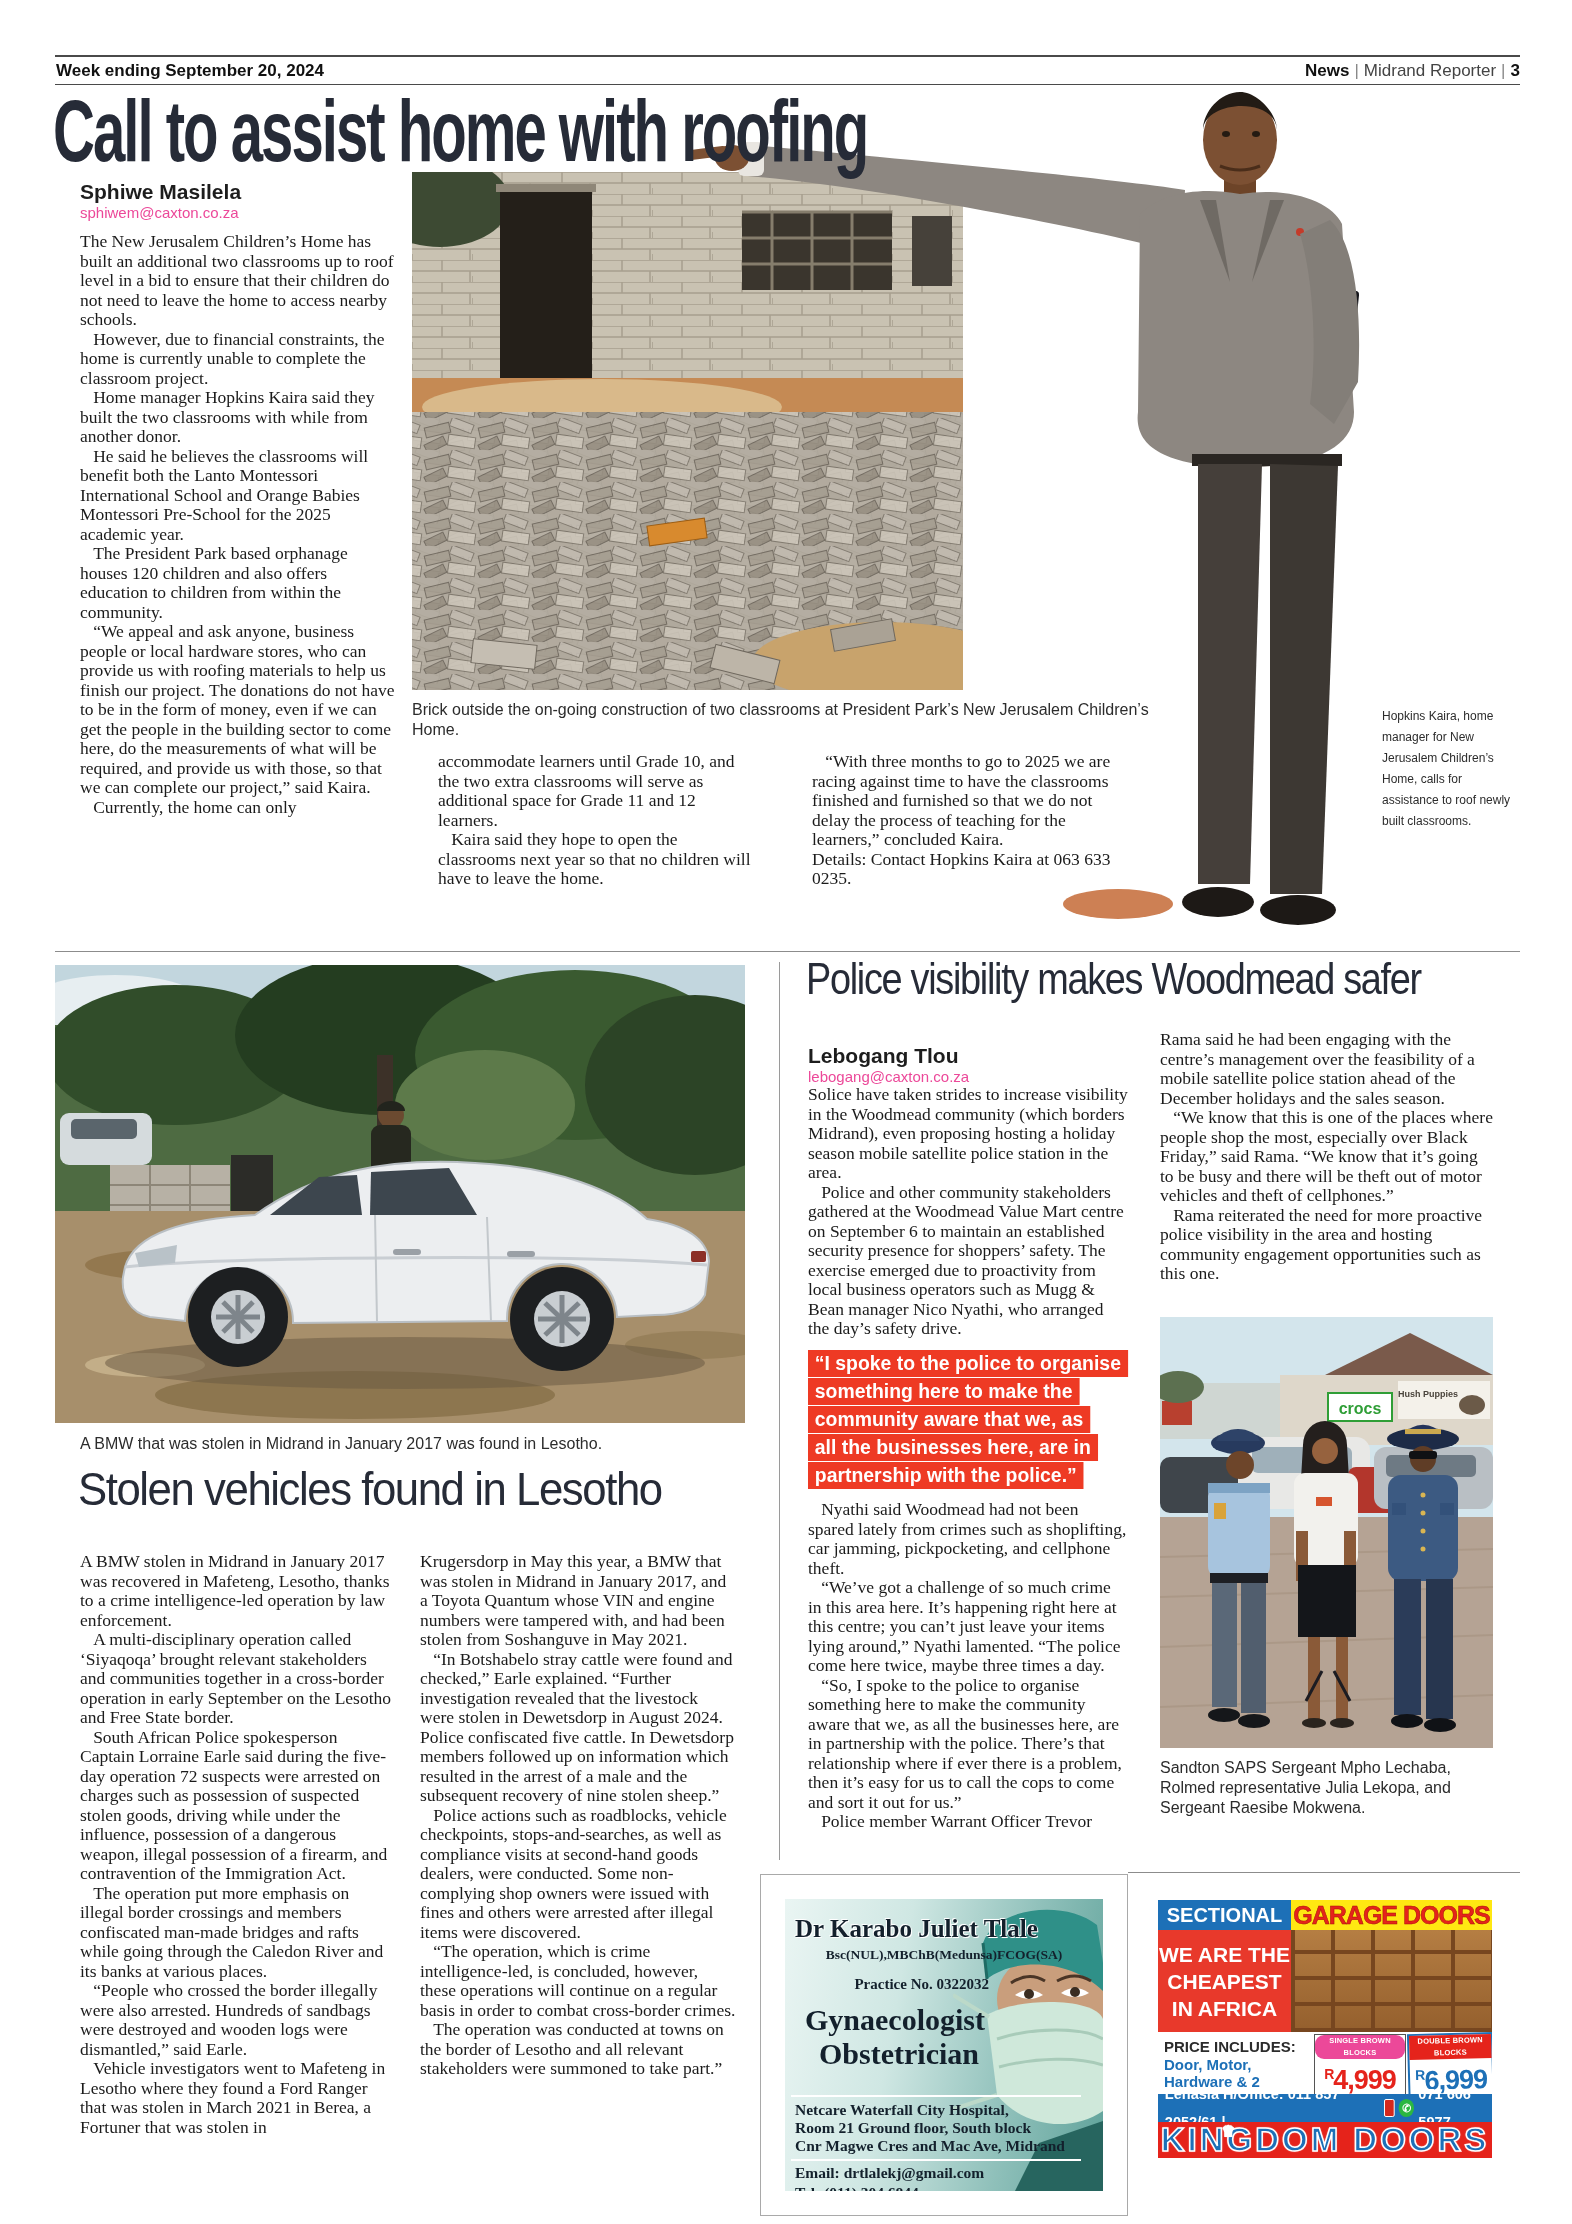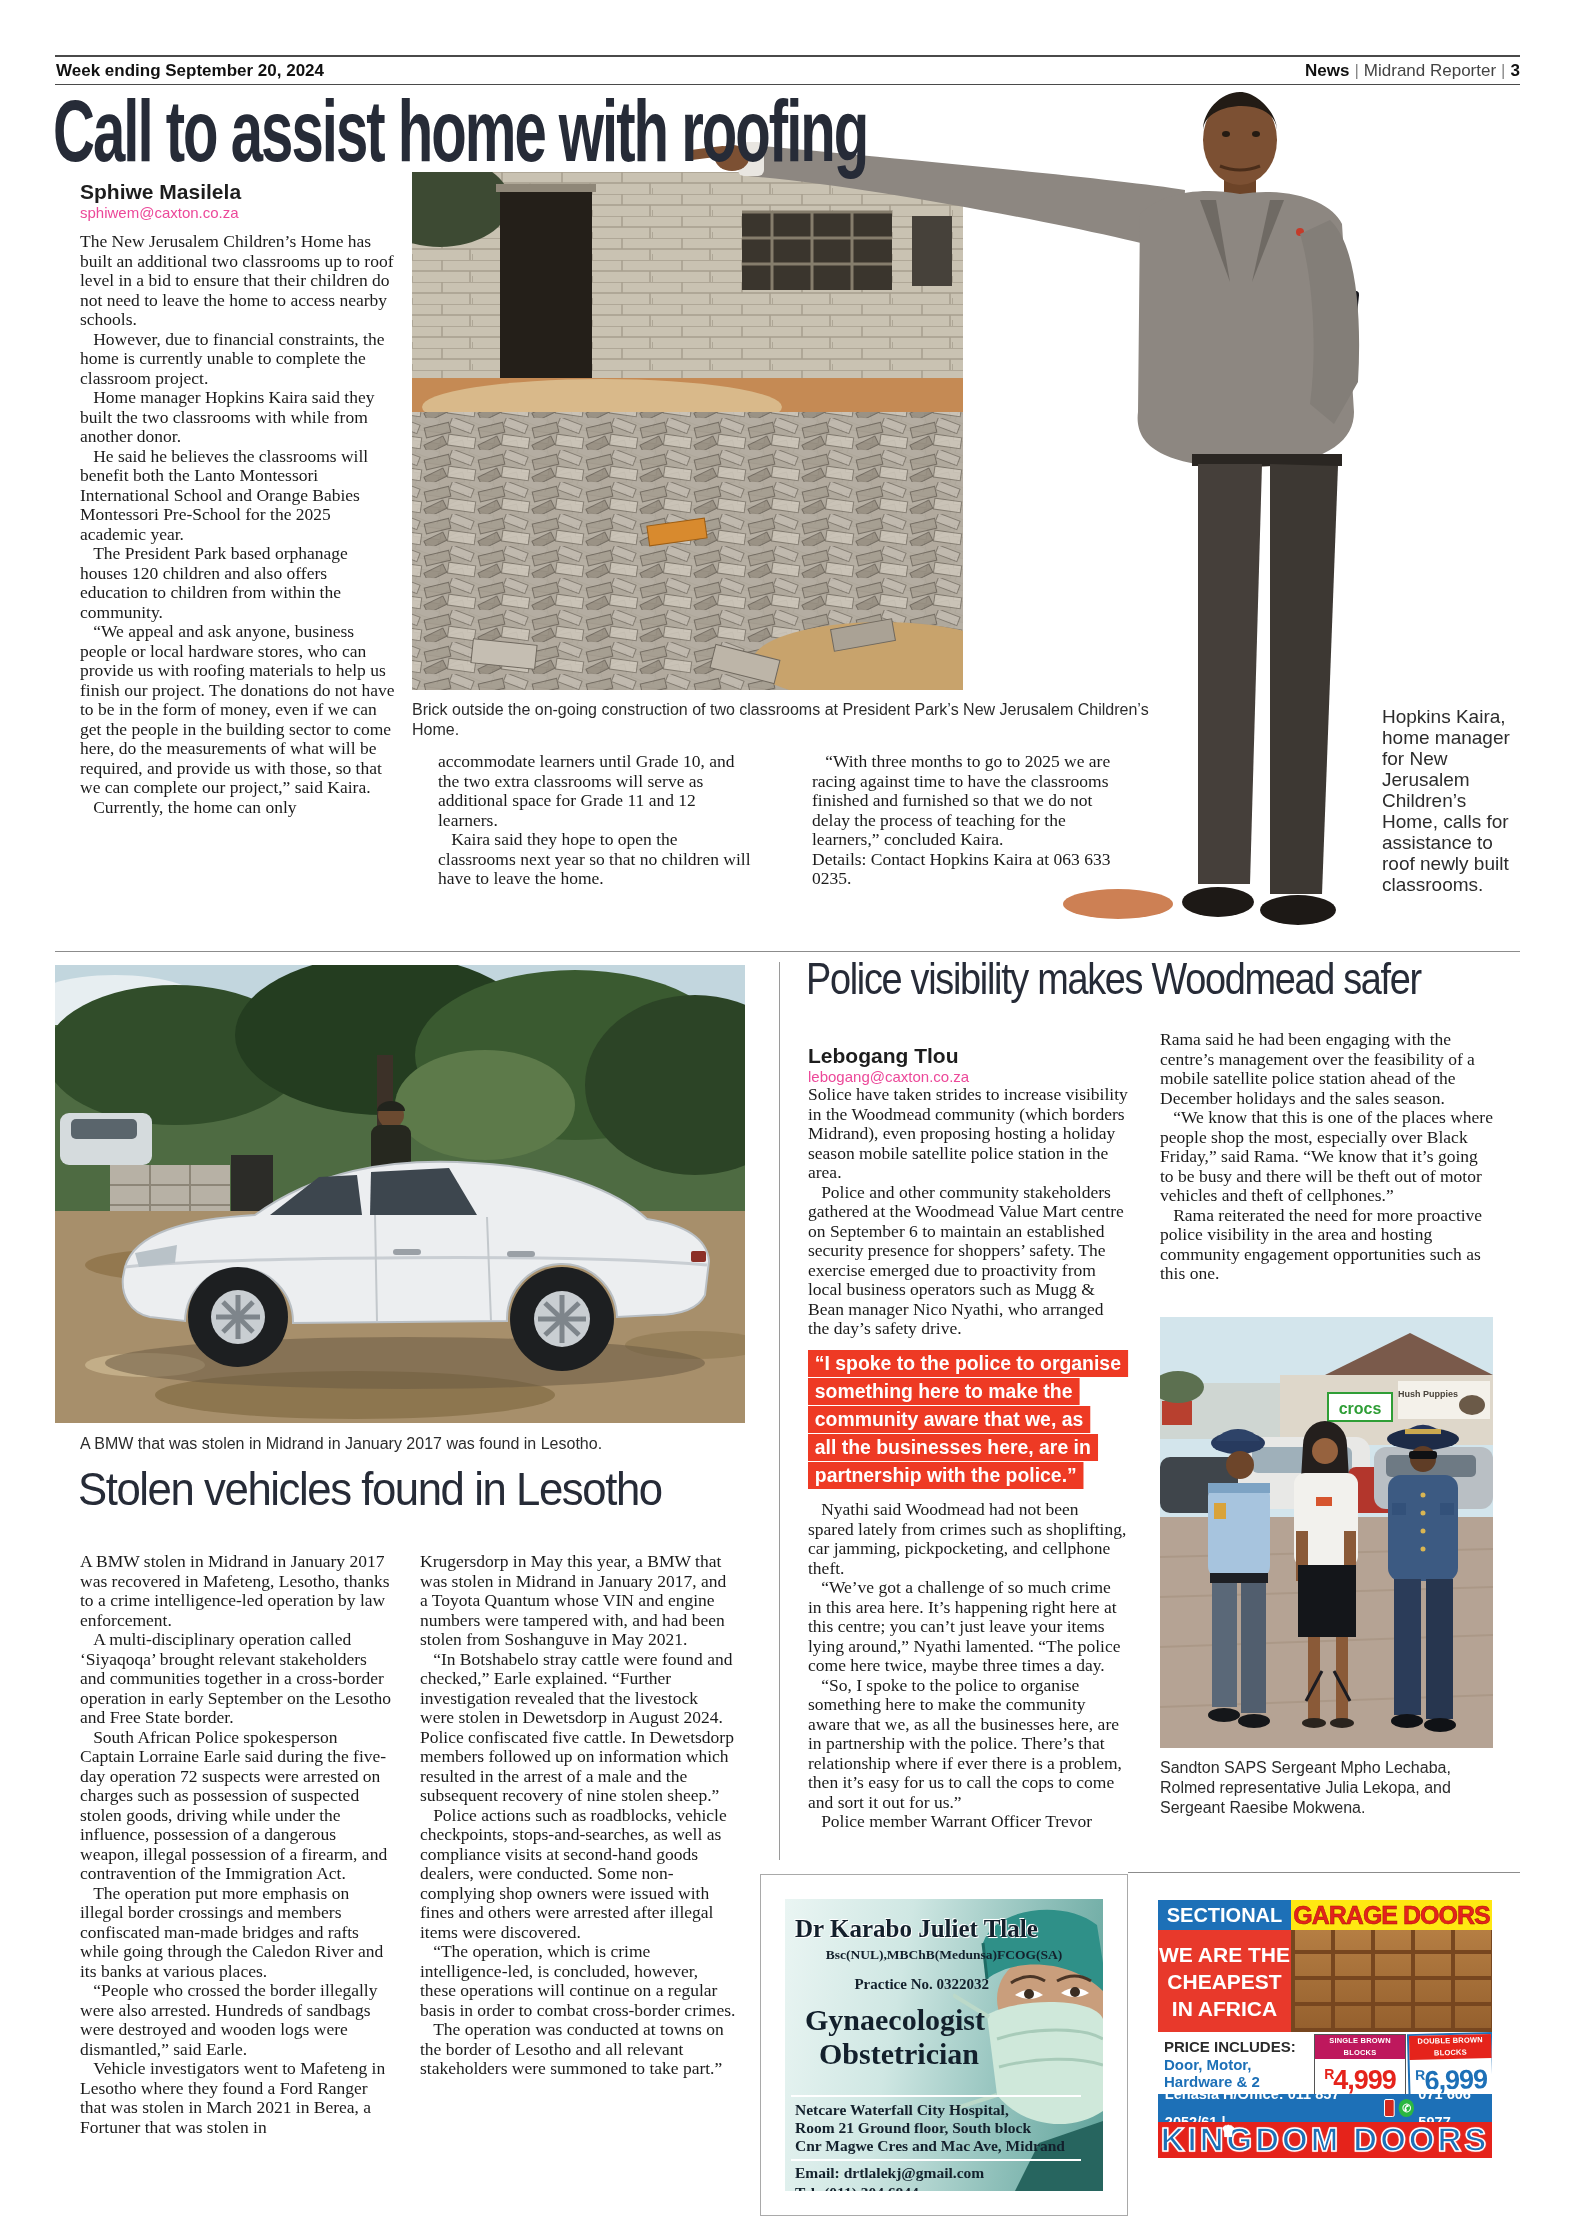--- a/index.html
+++ b/index.html
@@ -20,21 +20,21 @@
             transform:scaleX(.86);transform-origin:left top;white-space:nowrap;margin:0;}
   .sec-head.wide{transform:scaleX(.95);font-size:46px;}
   
   .by-name{font:700 21px/24px "Liberation Sans",sans-serif;color:#1d1d1d;}
   .by-mail{font:400 15px/18px "Liberation Sans",sans-serif;color:#ec4899;}
   
   .col{font:17.5px/19.5px "Liberation Serif",serif;color:#1b1b1b;}
   .col p{margin:0;white-space:pre-wrap;}
   
   .cap{font:16px/20px "Liberation Sans",sans-serif;color:#2c2c2c;}
-  .cap.small{font-size:19px;line-height:21px;}
+  .cap.small{font-size:12px;line-height:21px;}
   
   .pq{transform:scaleX(.97);transform-origin:left top;}
   .pq .pq-line{display:table;background:#ee3a24;color:#fff;
       font:700 20px/24px "Liberation Sans",sans-serif;padding:1px 7px 2px 7px;margin:0 0 1px 0;
       white-space:nowrap;}
   
   .doc-frame{border:1px solid #a9a9a9;background:#fff;}
   .doc-inner{background:linear-gradient(100deg,#eaf5f3 0%,#cfe7e3 35%,#8fc0ba 70%,#5fa29a 100%);
              position:absolute;overflow:hidden;font-family:"Liberation Serif",serif;color:#13202c;}
   .doc-name{font:700 25px/28px "Liberation Serif",serif;text-shadow:0 0 2px #fff,1px 1px 0 #fff,-1px -1px 0 #fff;white-space:nowrap;}
@@ -403,21 +403,21 @@
         <div>WE ARE THE</div>
         <div>CHEAPEST</div>
         <div>IN AFRICA</div>
       </div>
     <div class="abs ga-door" style="left:133px;top:30px;width:201px;height:102px;"></div>
 
     <div class="abs" style="left:0;top:132px;width:334px;height:62px;background:#fff;">
       <div class="abs ga-price-label" style="left:6px;top:6px;">PRICE INCLUDES:</div>
       <div class="abs ga-price-items" style="left:6px;top:24px;width:150px;">Door, Motor, Hardware &amp; 2 Remotes</div>
       <div class="pbox" style="left:156px;top:2px;">
-        <div class="ph" style="background:#be185d;">SINGLE BROWN BLOCKS</div>
+        <div class="ph" style="background:#ec4899;border-radius:9px;">SINGLE BROWN BLOCKS</div>
         <div class="pr" style="color:#e5231b;"><sup>R</sup><span>4,999</span></div>
         <div class="ps">Size: 2.5m(m) x 2.1m(h)</div>
       </div>
       <div class="pbox" style="left:250px;top:1px;border:2px solid #1d70b7;transform:rotate(-1.5deg);width:82px;">
         <div class="ph" style="background:#e5231b;">DOUBLE BROWN BLOCKS</div>
         <div class="pr" style="color:#1d70b7;"><sup>R</sup><span>6,999</span></div>
         <div class="ps">Size: 4.98m (w) x 2.1m(h)</div>
       </div>
     </div>
 

